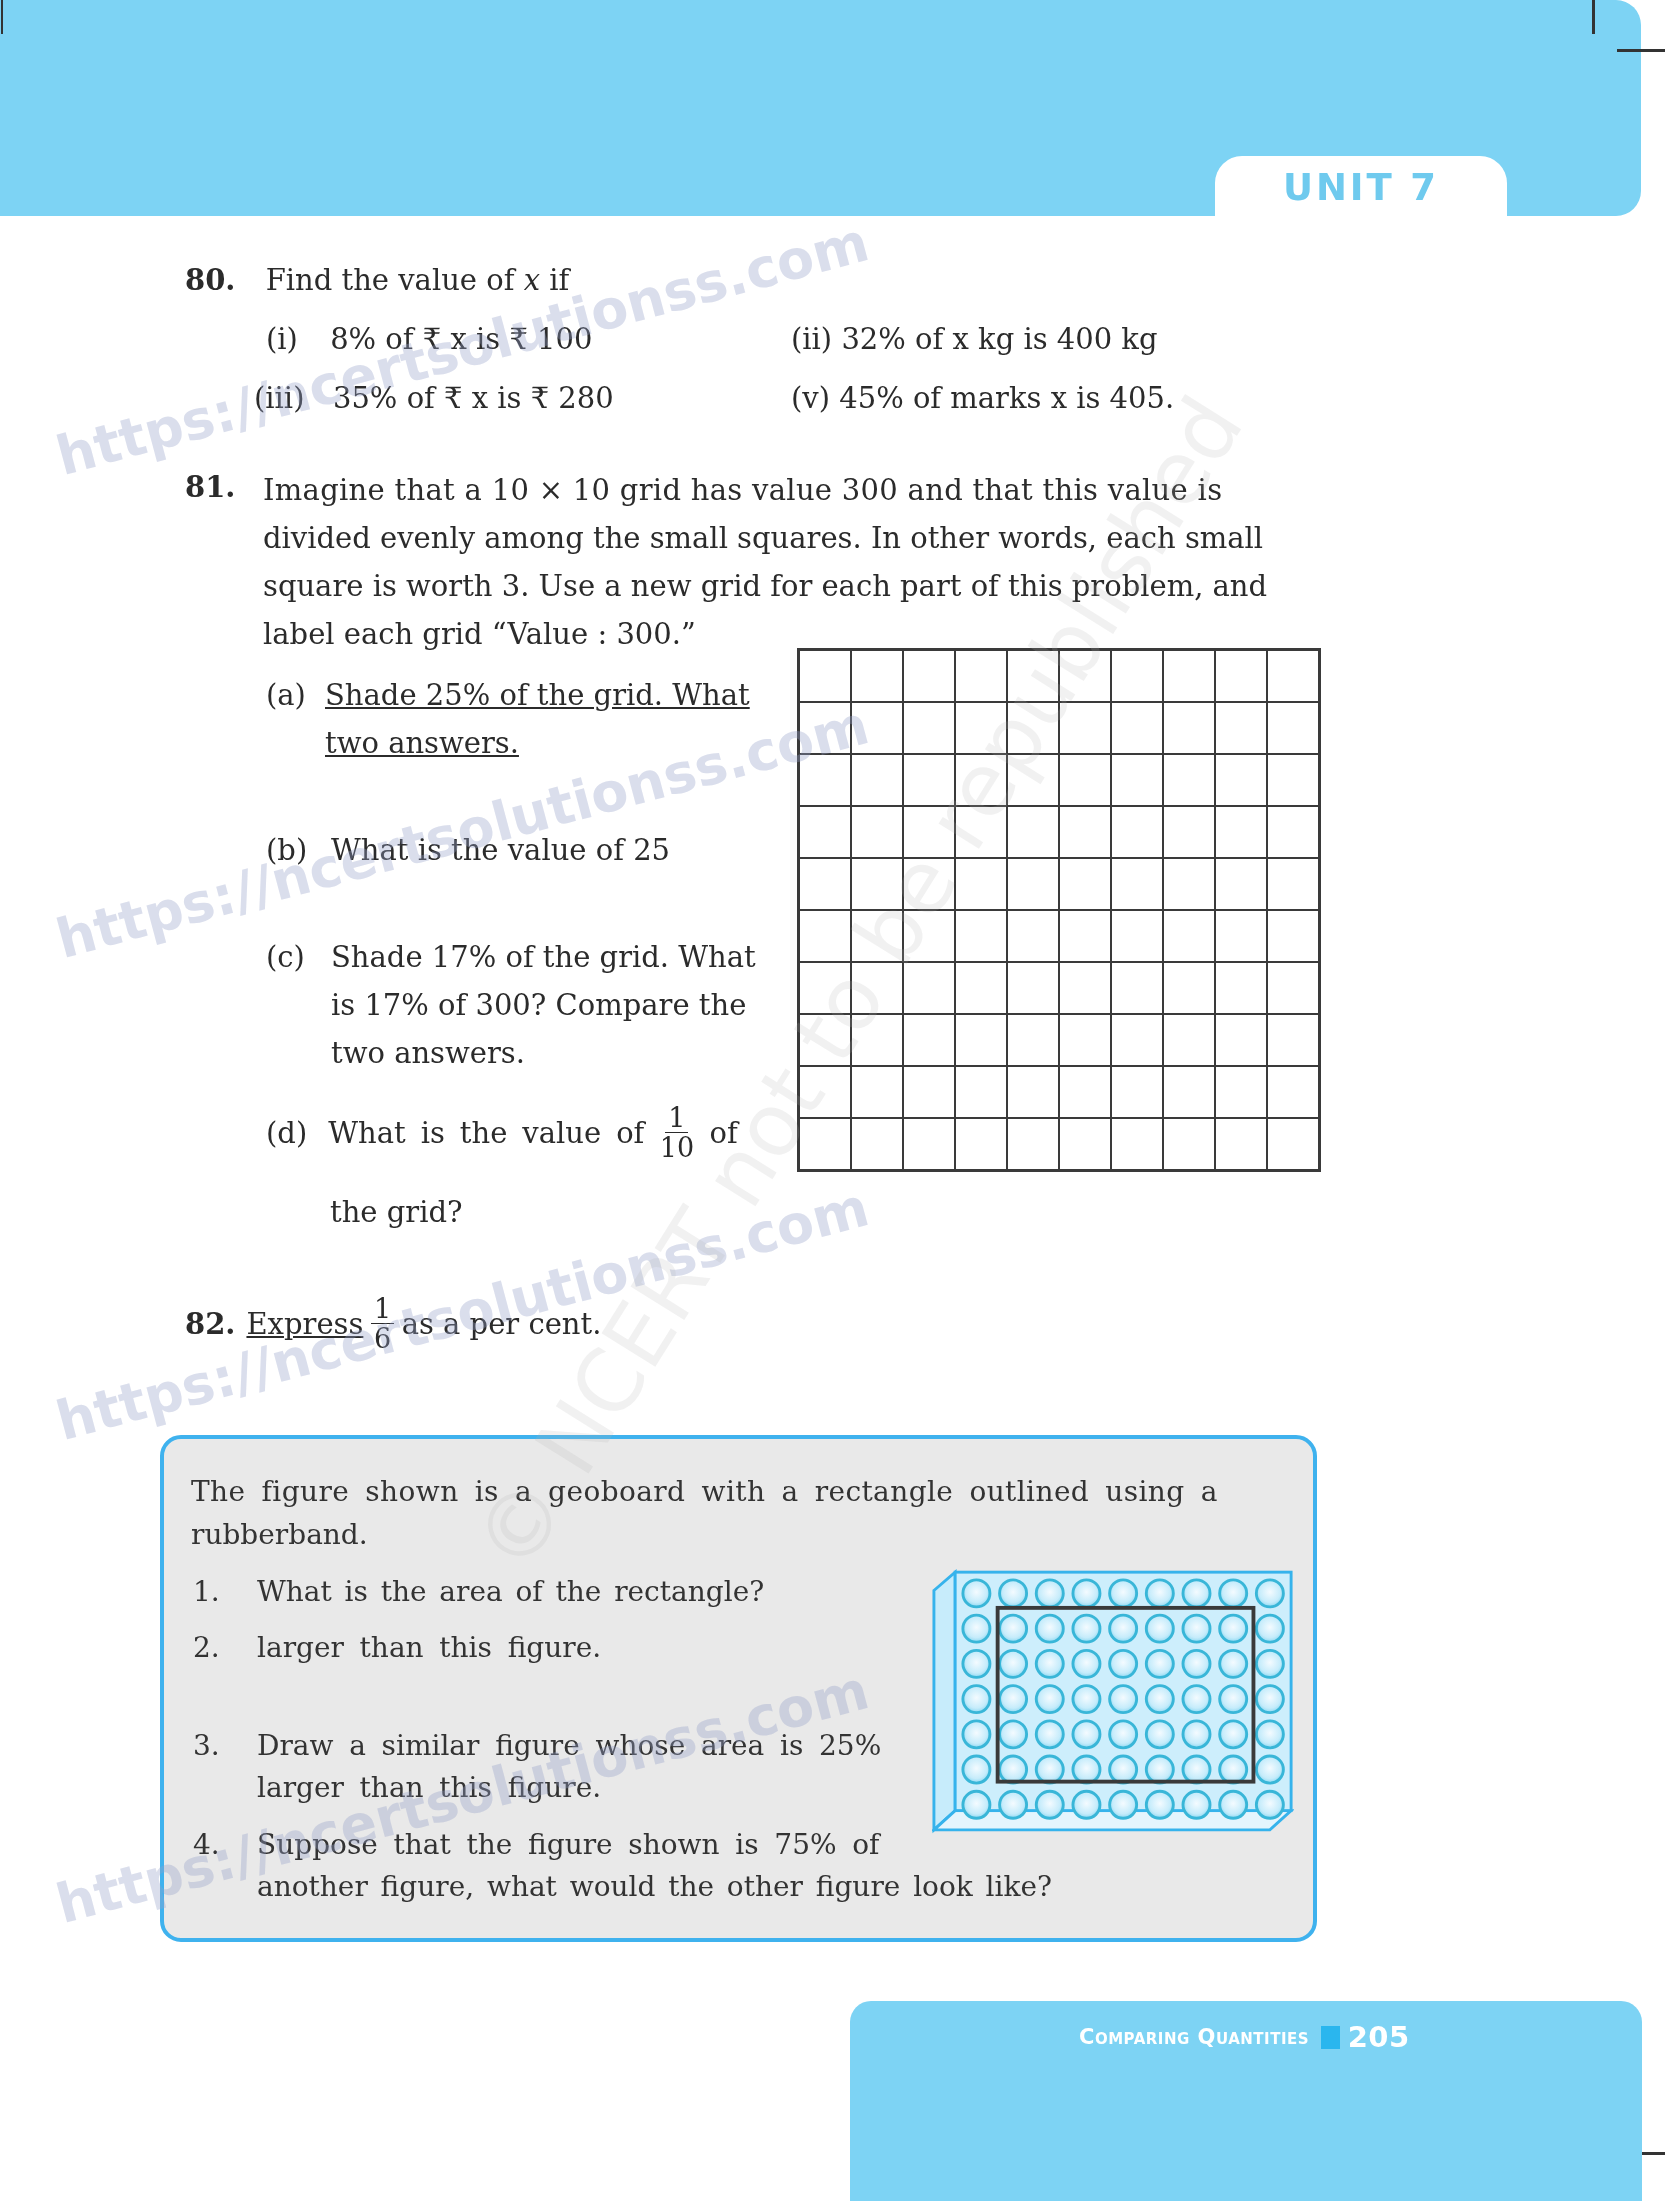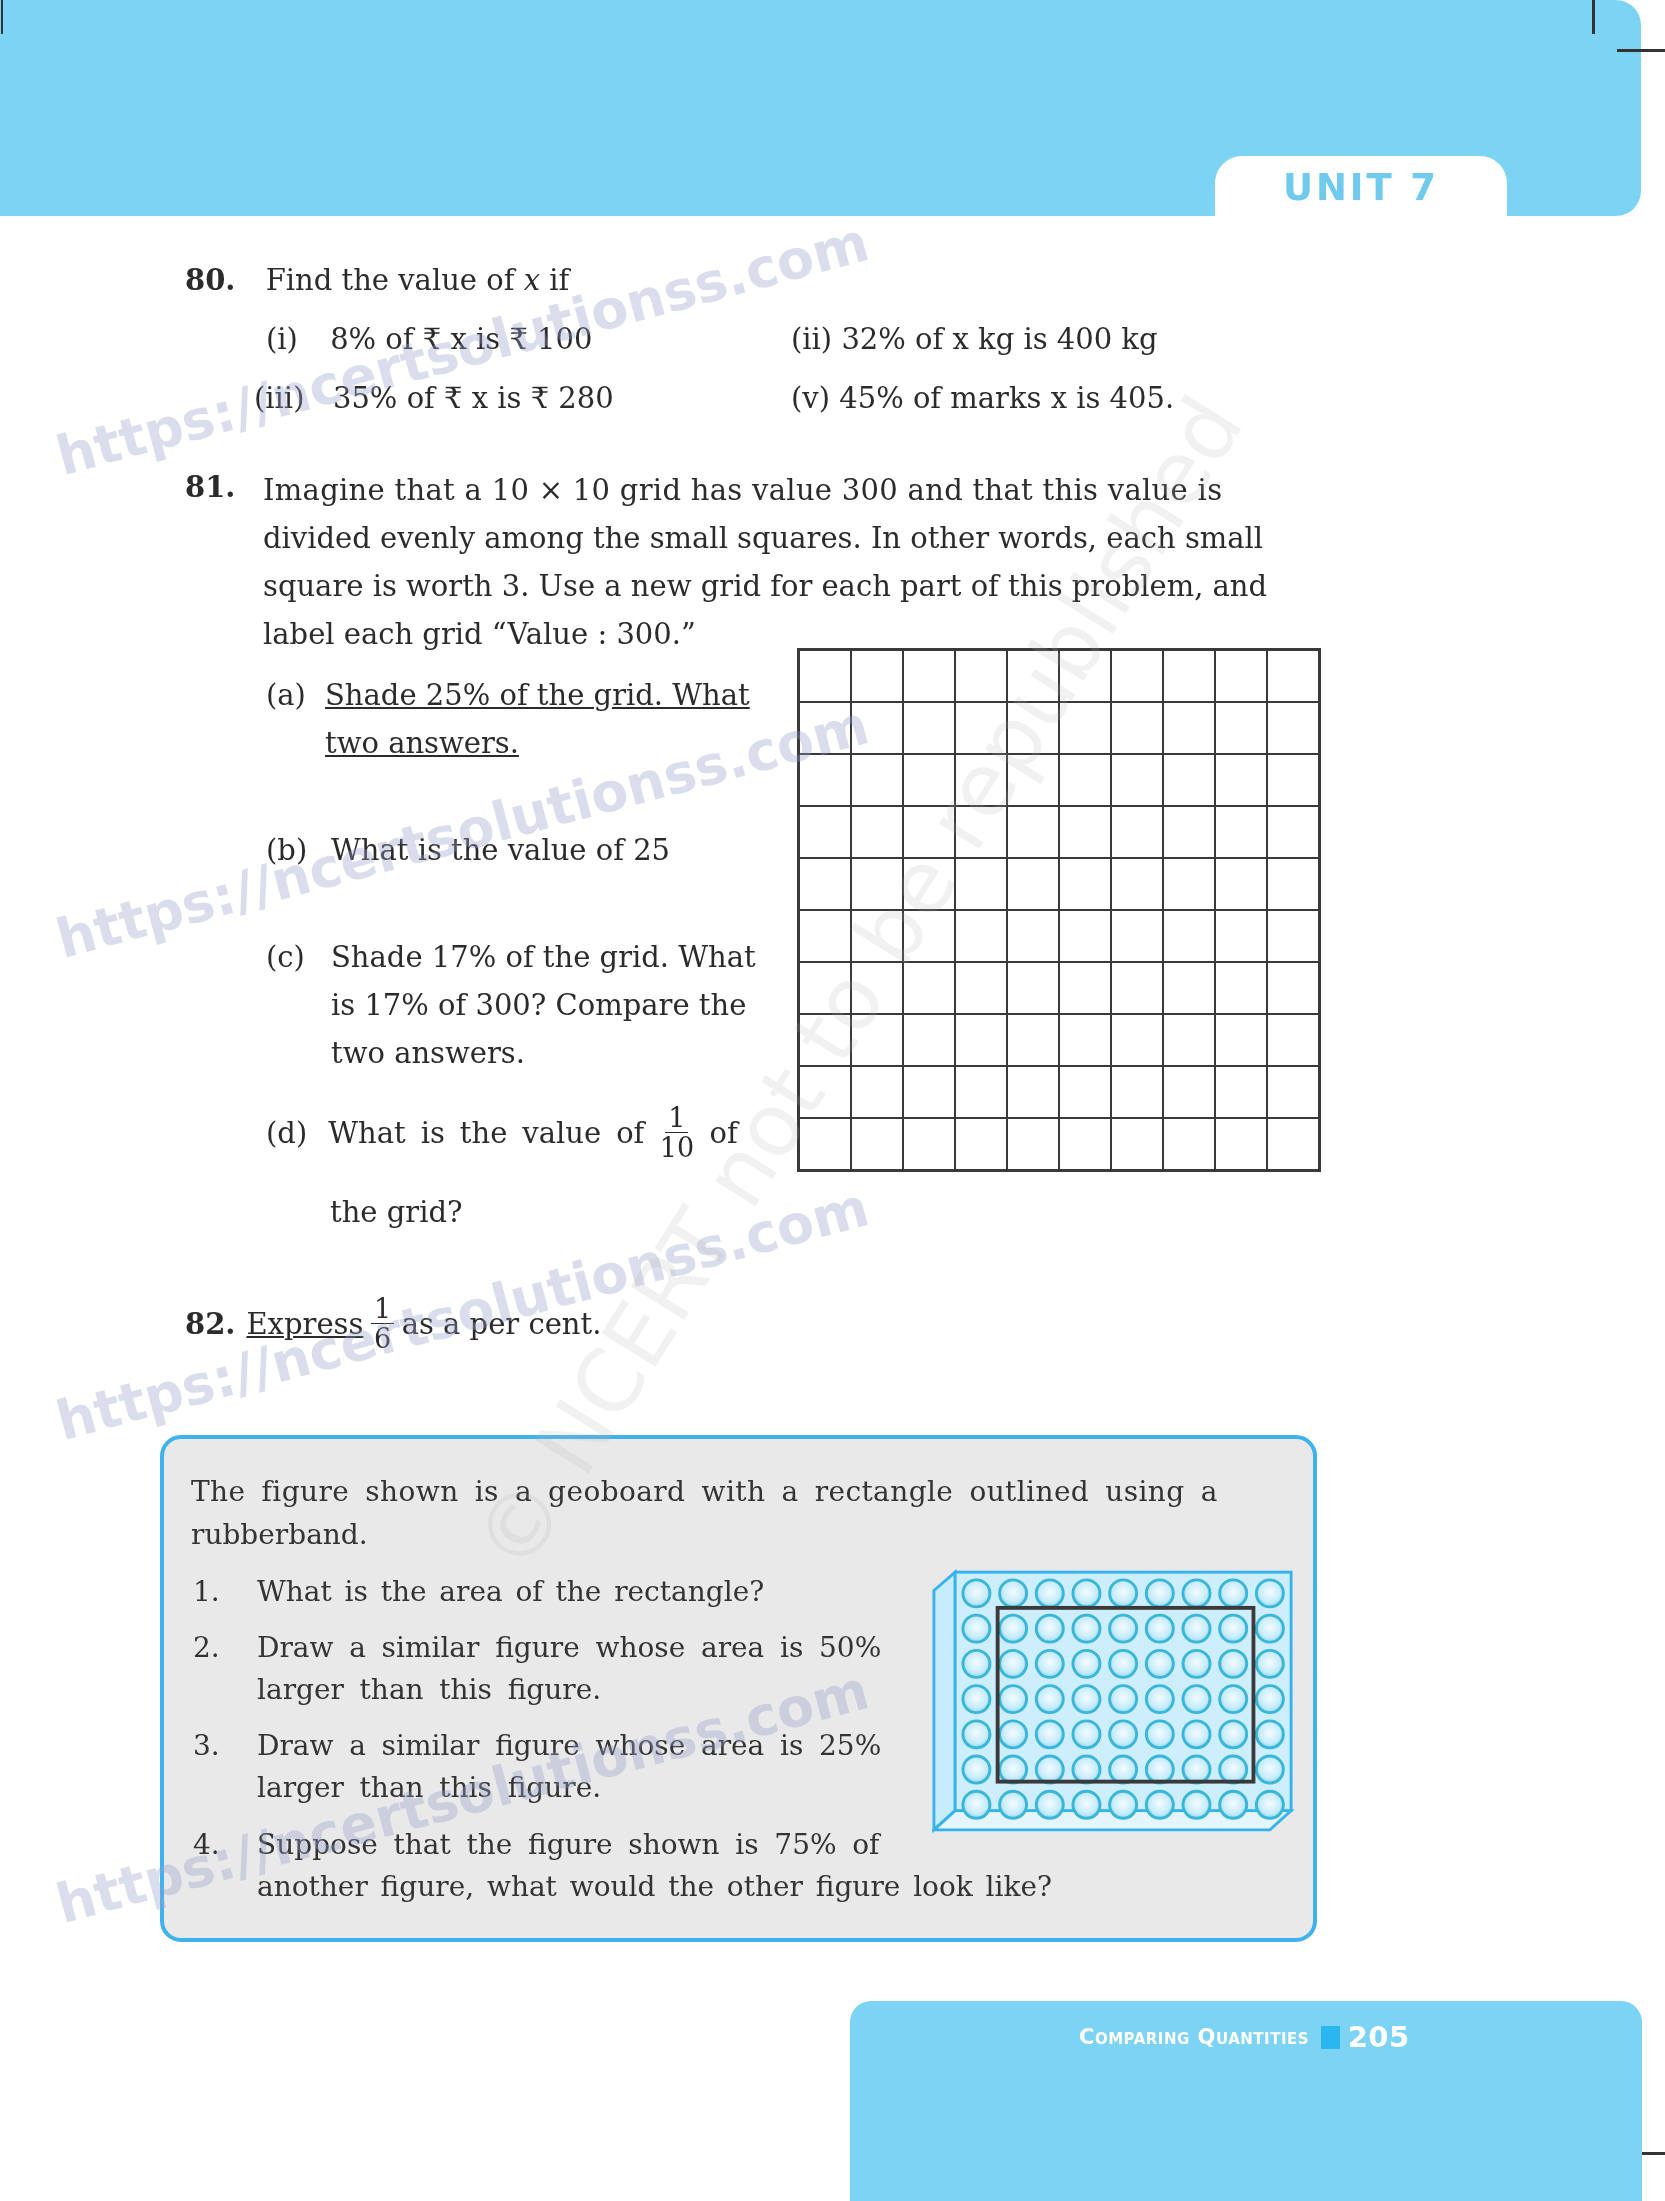--- a/index.html
+++ b/index.html
@@ -262,21 +262,20 @@
 
 <div class="abs box-text" style="left:193px;top:1571px;">
   <span style="position:absolute;left:0;">1.</span>
   <div style="margin-left:64px;word-spacing:3.9px;">
       <div>What is the area of the rectangle?</div>
     </div>
 </div>
 <div class="abs box-text" style="left:193px;top:1627px;">
   <span style="position:absolute;left:0;">2.</span>
   <div style="margin-left:64px;word-spacing:6.8px;">
-    <div>Draw a similar figure whose area is 50%</div>
     <div>larger than this figure.</div>
   </div>
 </div>
 <div class="abs box-text" style="left:193px;top:1725px;">
   <span style="position:absolute;left:0;">3.</span>
   <div style="margin-left:64px;word-spacing:6.8px;">
     <div>Draw a similar figure whose area is 25%</div>
     <div>larger than this figure.</div>
   </div>
 </div>

